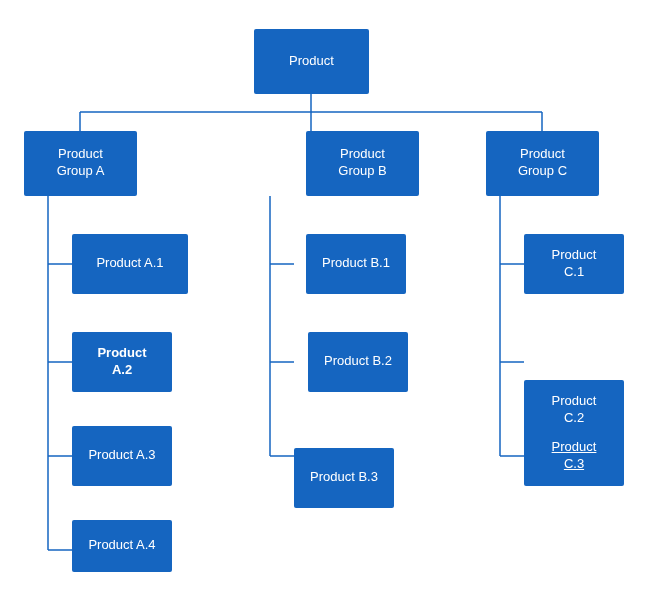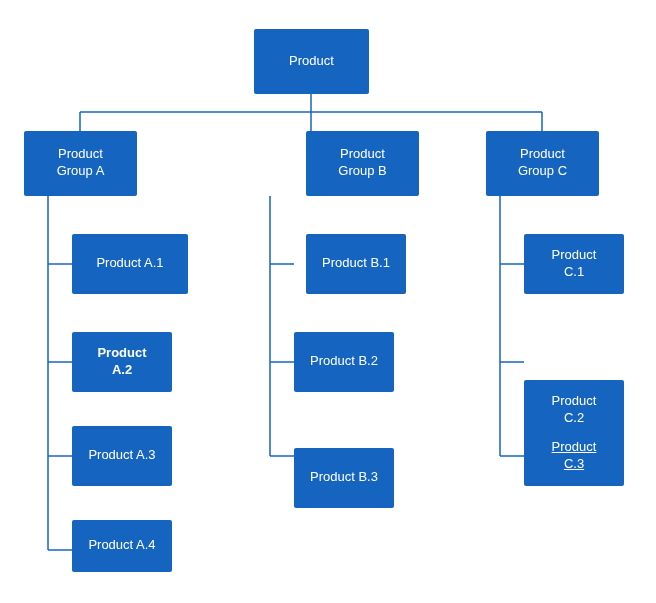--- a/index.html
+++ b/index.html
@@ -92,21 +92,21 @@
 A.1</div>
   <div class="node" style="left:64px;top:320px;width:100px;height:60px;font-weight:bold;">Product
 A.2</div>
   <div class="node" style="left:64px;top:414px;width:100px;height:60px;">Product
 A.3</div>
   <div class="node" style="left:64px;top:508px;width:100px;height:52px;">Product
 A.4</div>
 
   <div class="node" style="left:286px;top:222px;width:100px;height:60px;margin-left:12px;">Product
 B.1</div>
-  <div class="node" style="left:286px;top:320px;width:100px;height:60px;">Product
+  <div class="node" style="left:300px;top:320px;width:100px;height:60px;">Product
 B.2</div>
   <div class="node" style="left:286px;top:414px;width:100px;height:60px;margin-top:22px;">Product
 B.3</div>
 
   <div class="node" style="left:516px;top:222px;width:100px;height:60px;">Product
 C.1</div>
   <div class="node" style="left:516px;top:320px;width:100px;height:60px;margin-top:48px;">Product
 C.2</div>
   <div class="node" style="left:516px;top:414px;width:100px;height:60px;text-decoration:underline;">Product
 C.3</div>

